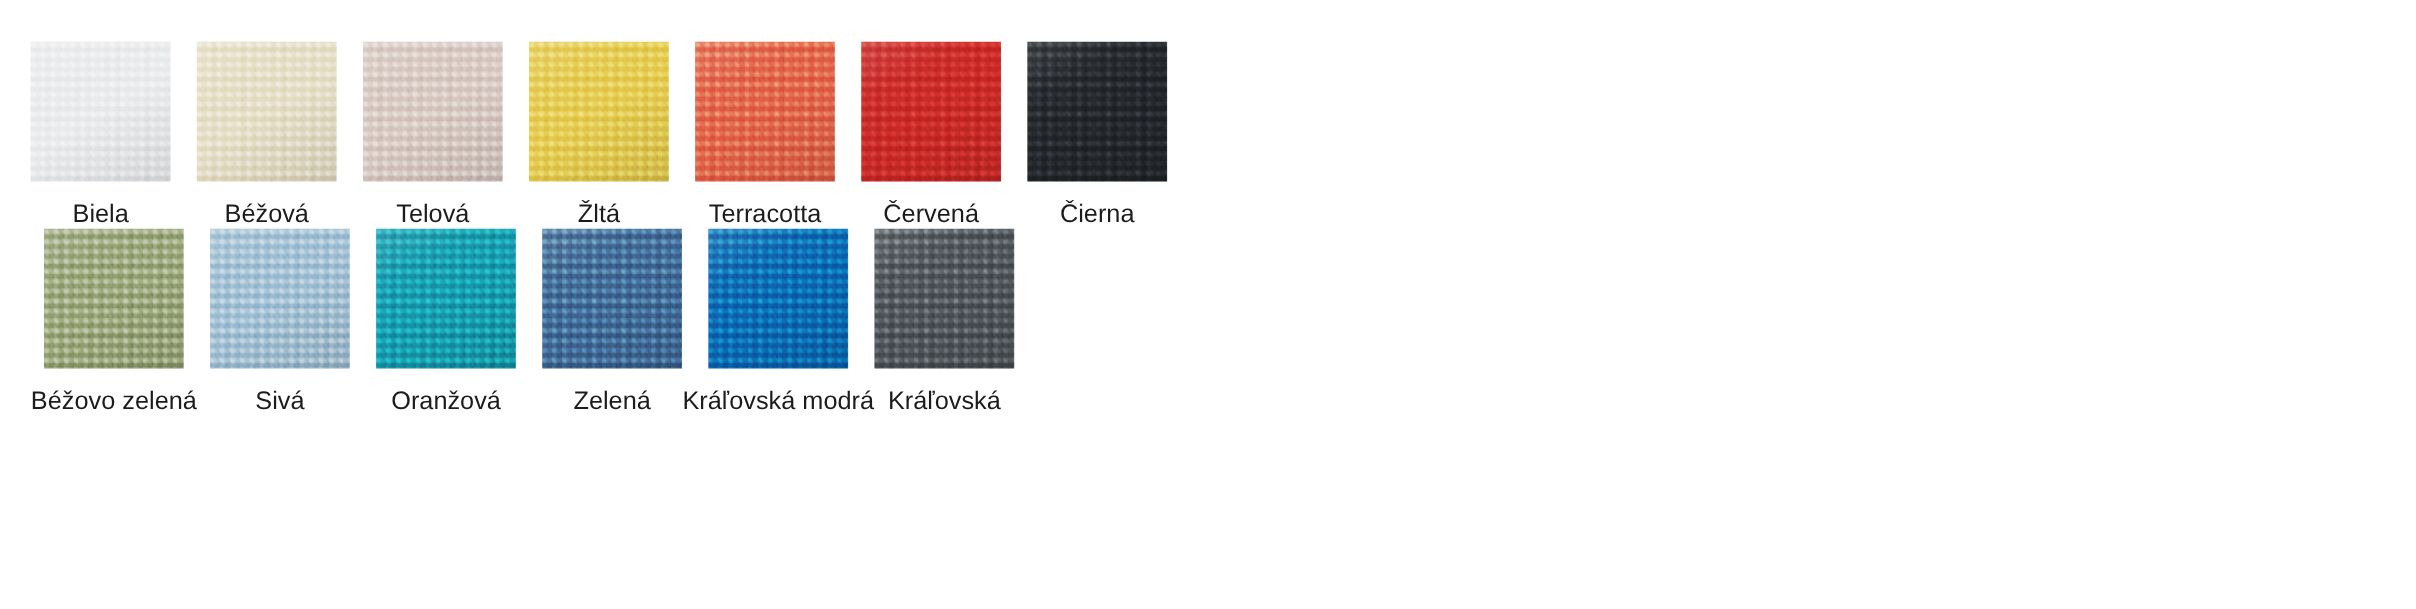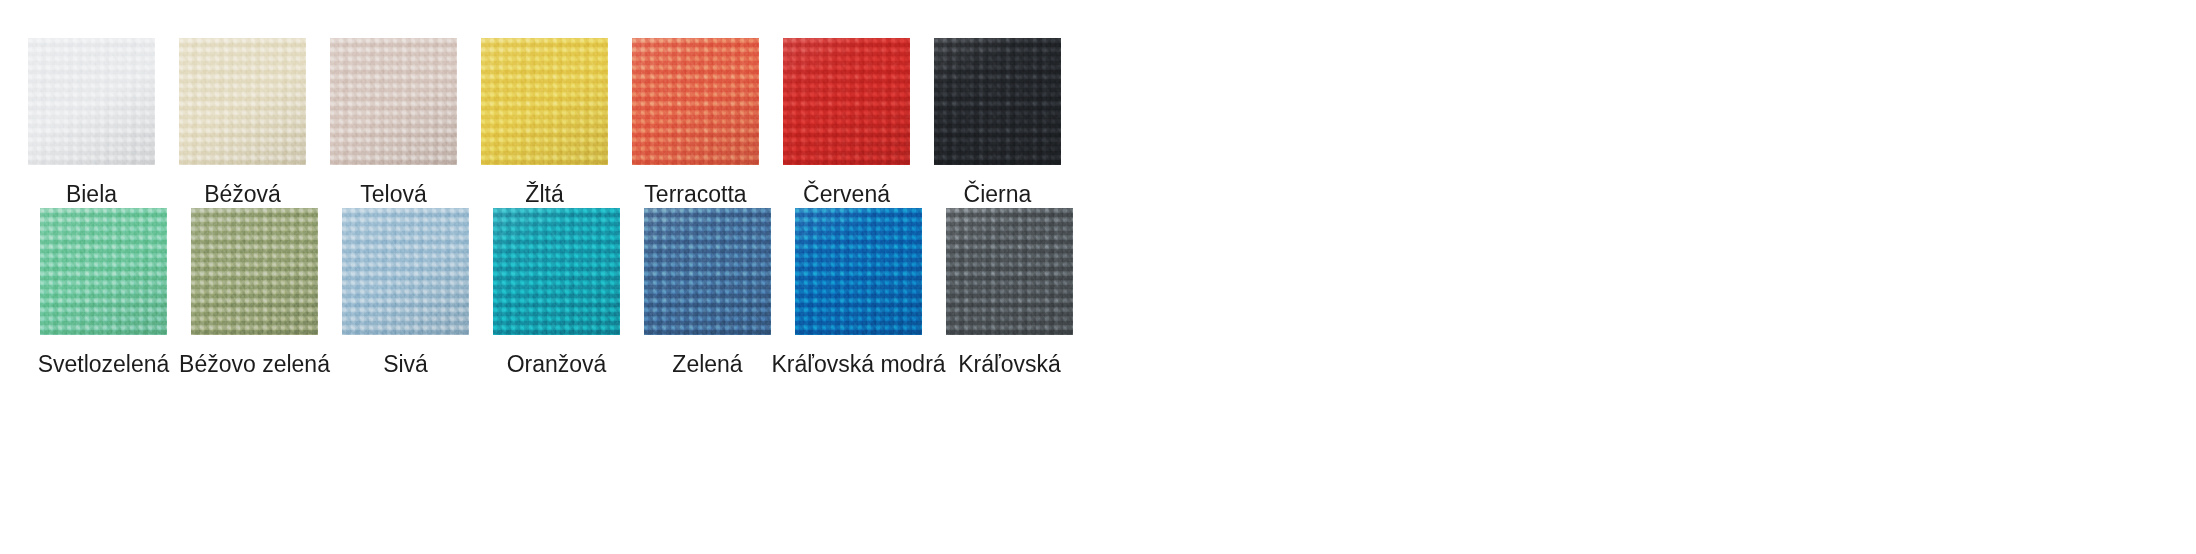--- a/index.html
+++ b/index.html
@@ -141,24 +141,20 @@
         <div class="swatch-chip" style="background-color: rgb(198, 39, 36);"></div>
         <div class="swatch-label">Červená</div>
       </div>
       <div class="swatch-cell">
         <div class="swatch-chip" style="background-color: rgb(33, 36, 40);"></div>
         <div class="swatch-label">Čierna</div>
       </div>
     </div>
   <div class="swatch-row" id="row-2">
       <div class="swatch-cell">
-        <div class="swatch-chip" style="background-color: rgb(107, 196, 154);"></div>
-        <div class="swatch-label">Svetlozelená</div>
-      </div>
-      <div class="swatch-cell">
         <div class="swatch-chip" style="background-color: rgb(147, 160, 115);"></div>
         <div class="swatch-label">Béžovo zelená</div>
       </div>
       <div class="swatch-cell">
         <div class="swatch-chip" style="background-color: rgb(155, 188, 209);"></div>
         <div class="swatch-label">Sivá</div>
       </div>
       <div class="swatch-cell">
         <div class="swatch-chip" style="background-color: rgb(21, 149, 168);"></div>
         <div class="swatch-label">Oranžová</div>

